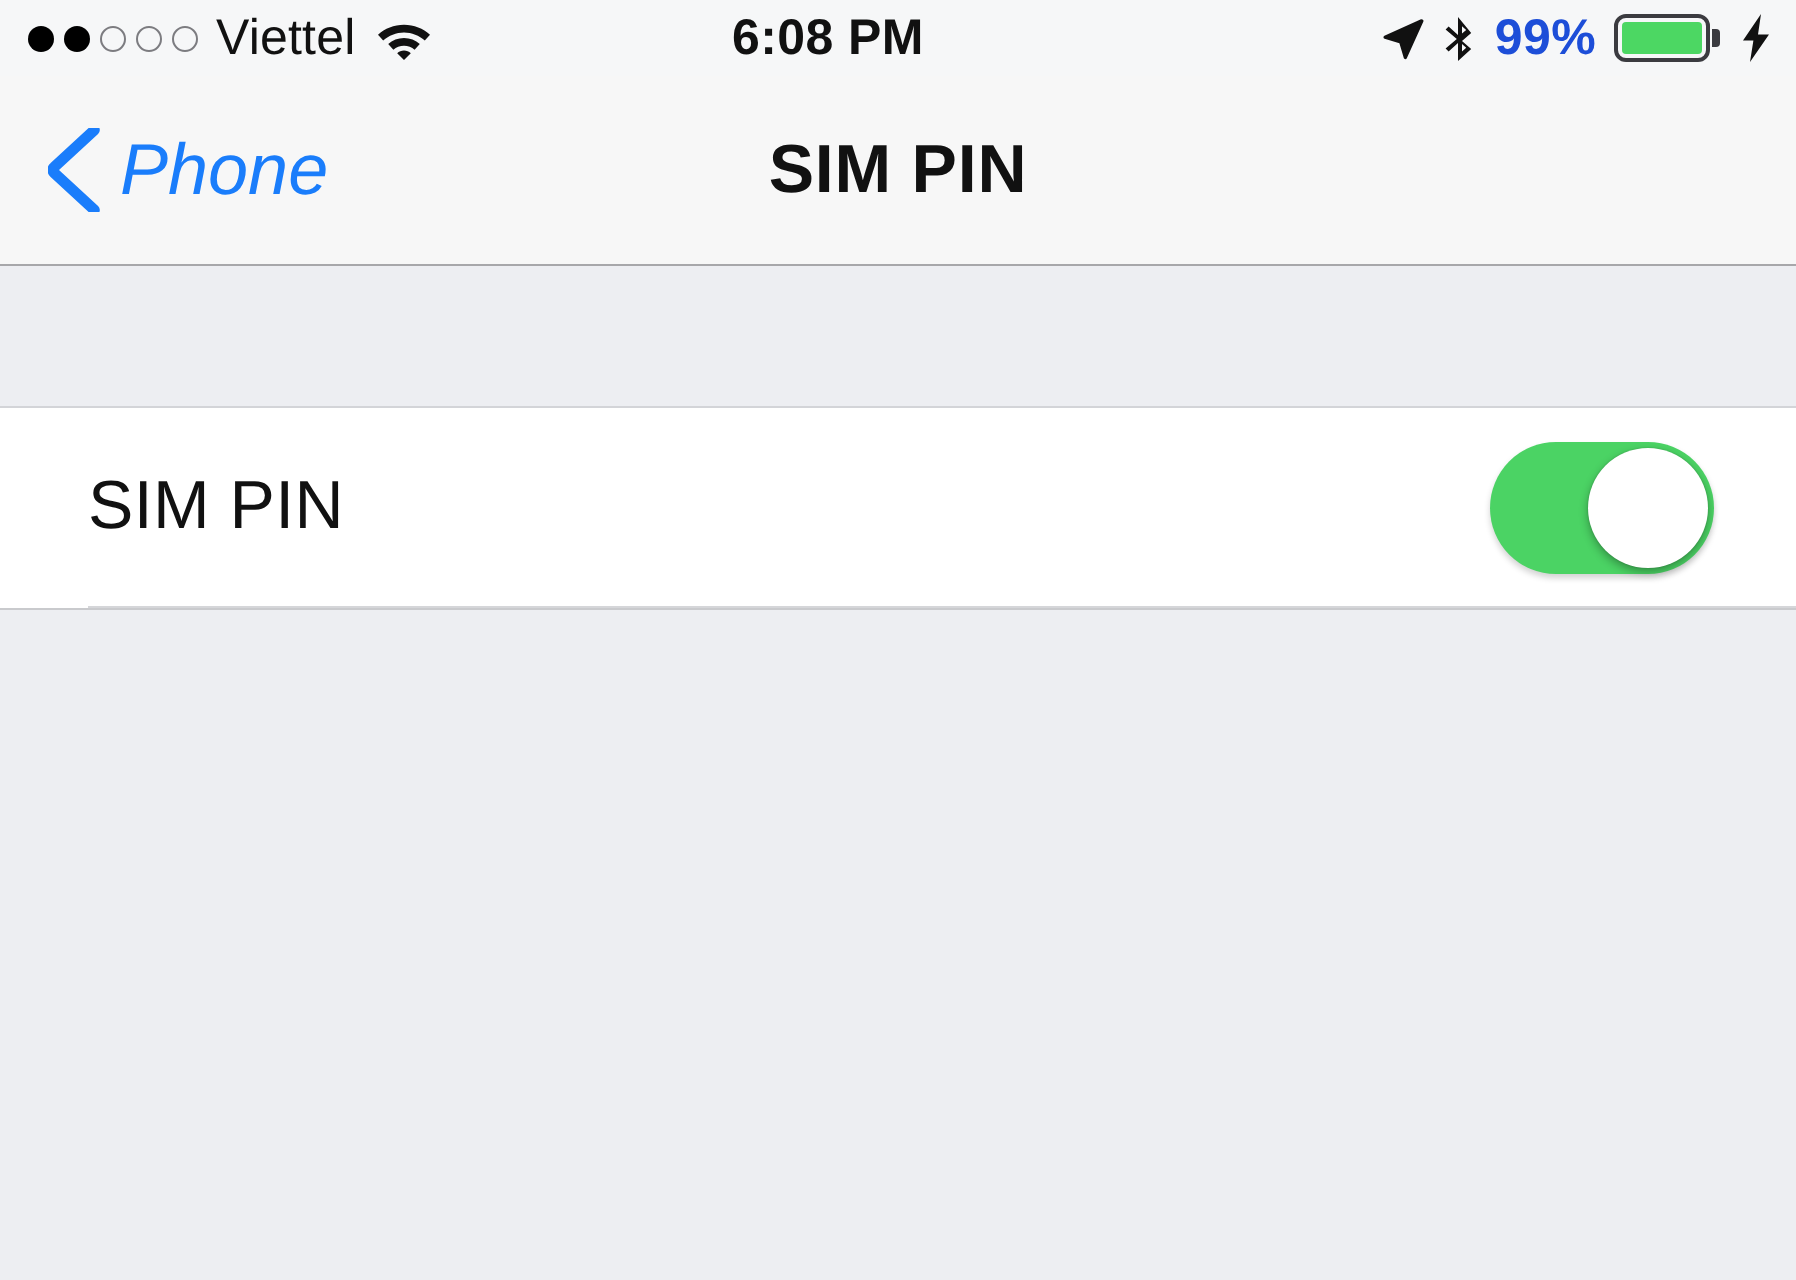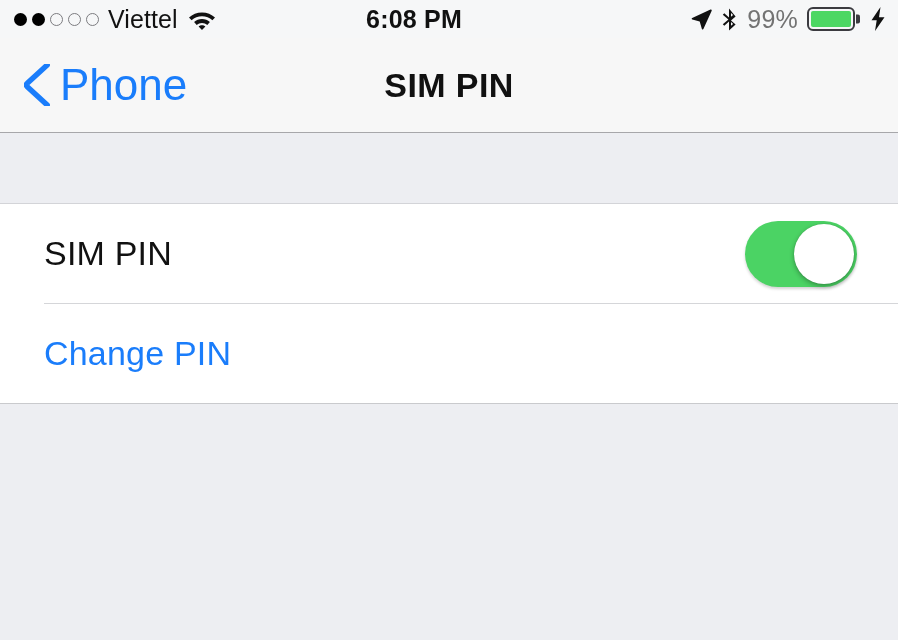--- a/index.html
+++ b/index.html
@@ -35,21 +35,21 @@
     pointer-events:none;
   }
   .clock { font-size:25px; font-weight:bold; color:#111; letter-spacing:0.2px; }
 
   .status-right {
     position:absolute; right:12px; top:0; height:38px;
     display:flex; align-items:center; gap:9px;
   }
   .loc-icon { width:22px; height:22px; display:block; }
   .bt-icon { width:17px; height:23px; display:block; }
-  .batt-pct { font-size:25px; color:#737373; letter-spacing:0.2px; }
+  .batt-pct { font-size:25px; color:#1d4ed8; letter-spacing:0.2px;font-weight:bold; }
   .battery { position:relative; width:52px; height:24px; display:flex; align-items:center; }
   .battery-body {
     width:48px; height:24px; border:2.4px solid #3b3b40; border-radius:6px;
     padding:2px; background:transparent;
   }
   .battery-fill { width:100%; height:100%; background:#4cd763; border-radius:2px; }
   .battery-cap {
     position:absolute; right:-1px; top:50%; transform:translateY(-50%);
     width:4px; height:9px; background:#3b3b40; border-radius:0 2px 2px 0;
   }
@@ -59,21 +59,21 @@
   .nav-bar {
     position:absolute; top:38px; left:0; width:898px; height:95px;
     background:#f7f7f7;
     border-bottom:1px solid #a7a7aa;
   }
   .back-button {
     position:absolute; left:24px; top:0; height:94px;
     display:flex; align-items:center; gap:10px; cursor:pointer;
   }
   .chevron-left { width:26px; height:42px; display:block; }
-  .back-label { font-size:44px; color:#1a7dfb; letter-spacing:0px; }
+  .back-label { font-size:36px; color:#1a7dfb; letter-spacing:0px;font-style:italic; }
   .nav-title {
     position:absolute; left:0; top:0; width:898px; height:94px;
     display:flex; align-items:center; justify-content:center;
   }
   .nav-title span { font-size:34px; font-weight:bold; color:#111; letter-spacing:0.4px; }
 
   
   .content { position:absolute; top:134px; left:0; width:898px; height:506px; background:#edeef2; }
   .group-spacer { height:70px; width:100%; border-bottom:1px solid #d3d4d8; }
 
@@ -165,20 +165,17 @@
 
       <div class="row">
         <span class="row-label">SIM PIN</span>
         <div class="toggle">
           <div class="toggle-knob"></div>
         </div>
       </div>
 
       <div class="row-sep"></div>
 
-      <div class="row">
-        <span class="row-label link">Change PIN</span>
-      </div>
 
     </div>
   </div>
 
 </div>
 
 </body></html>

